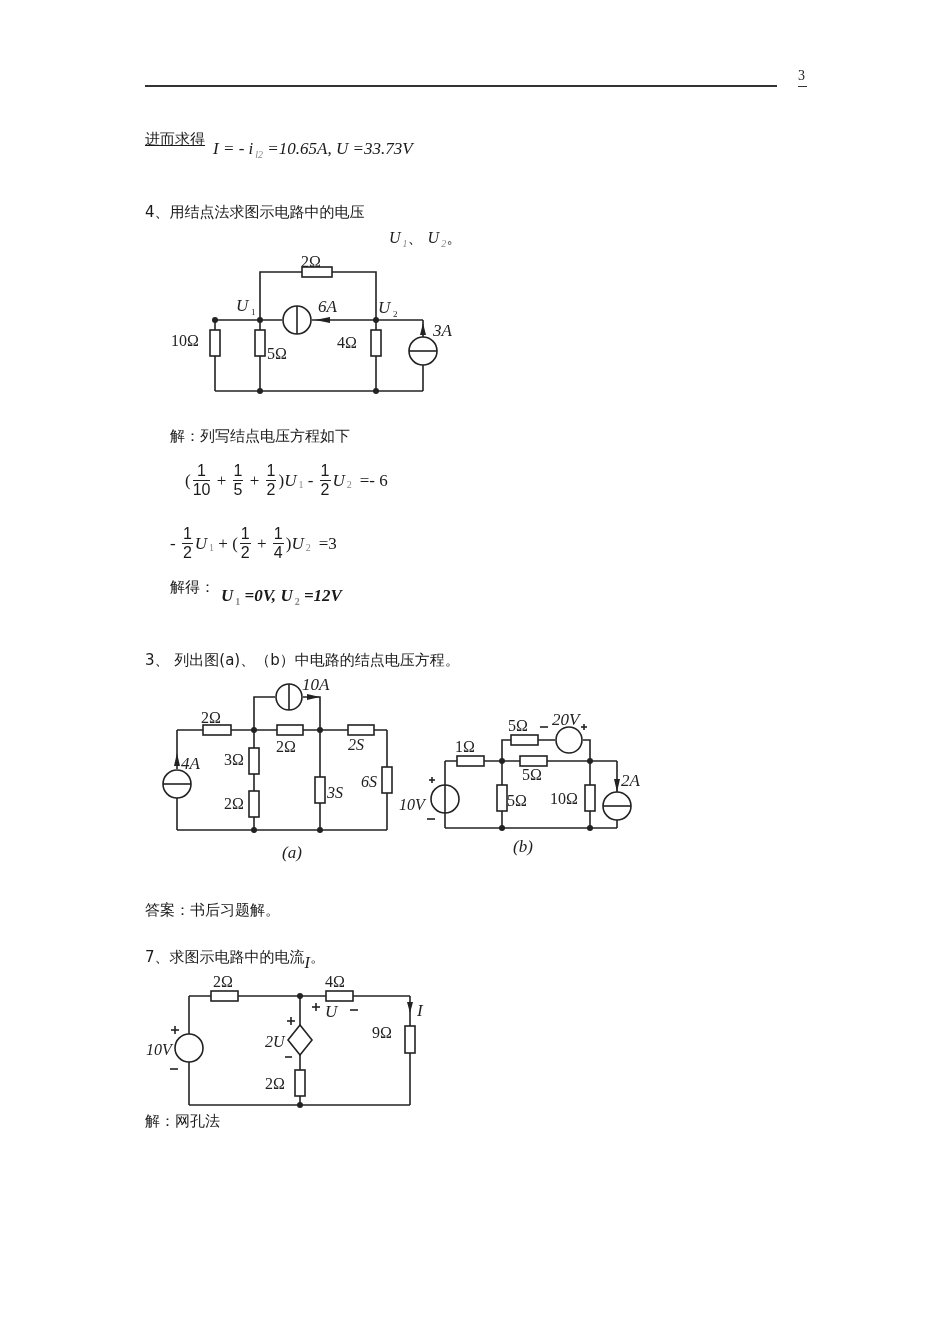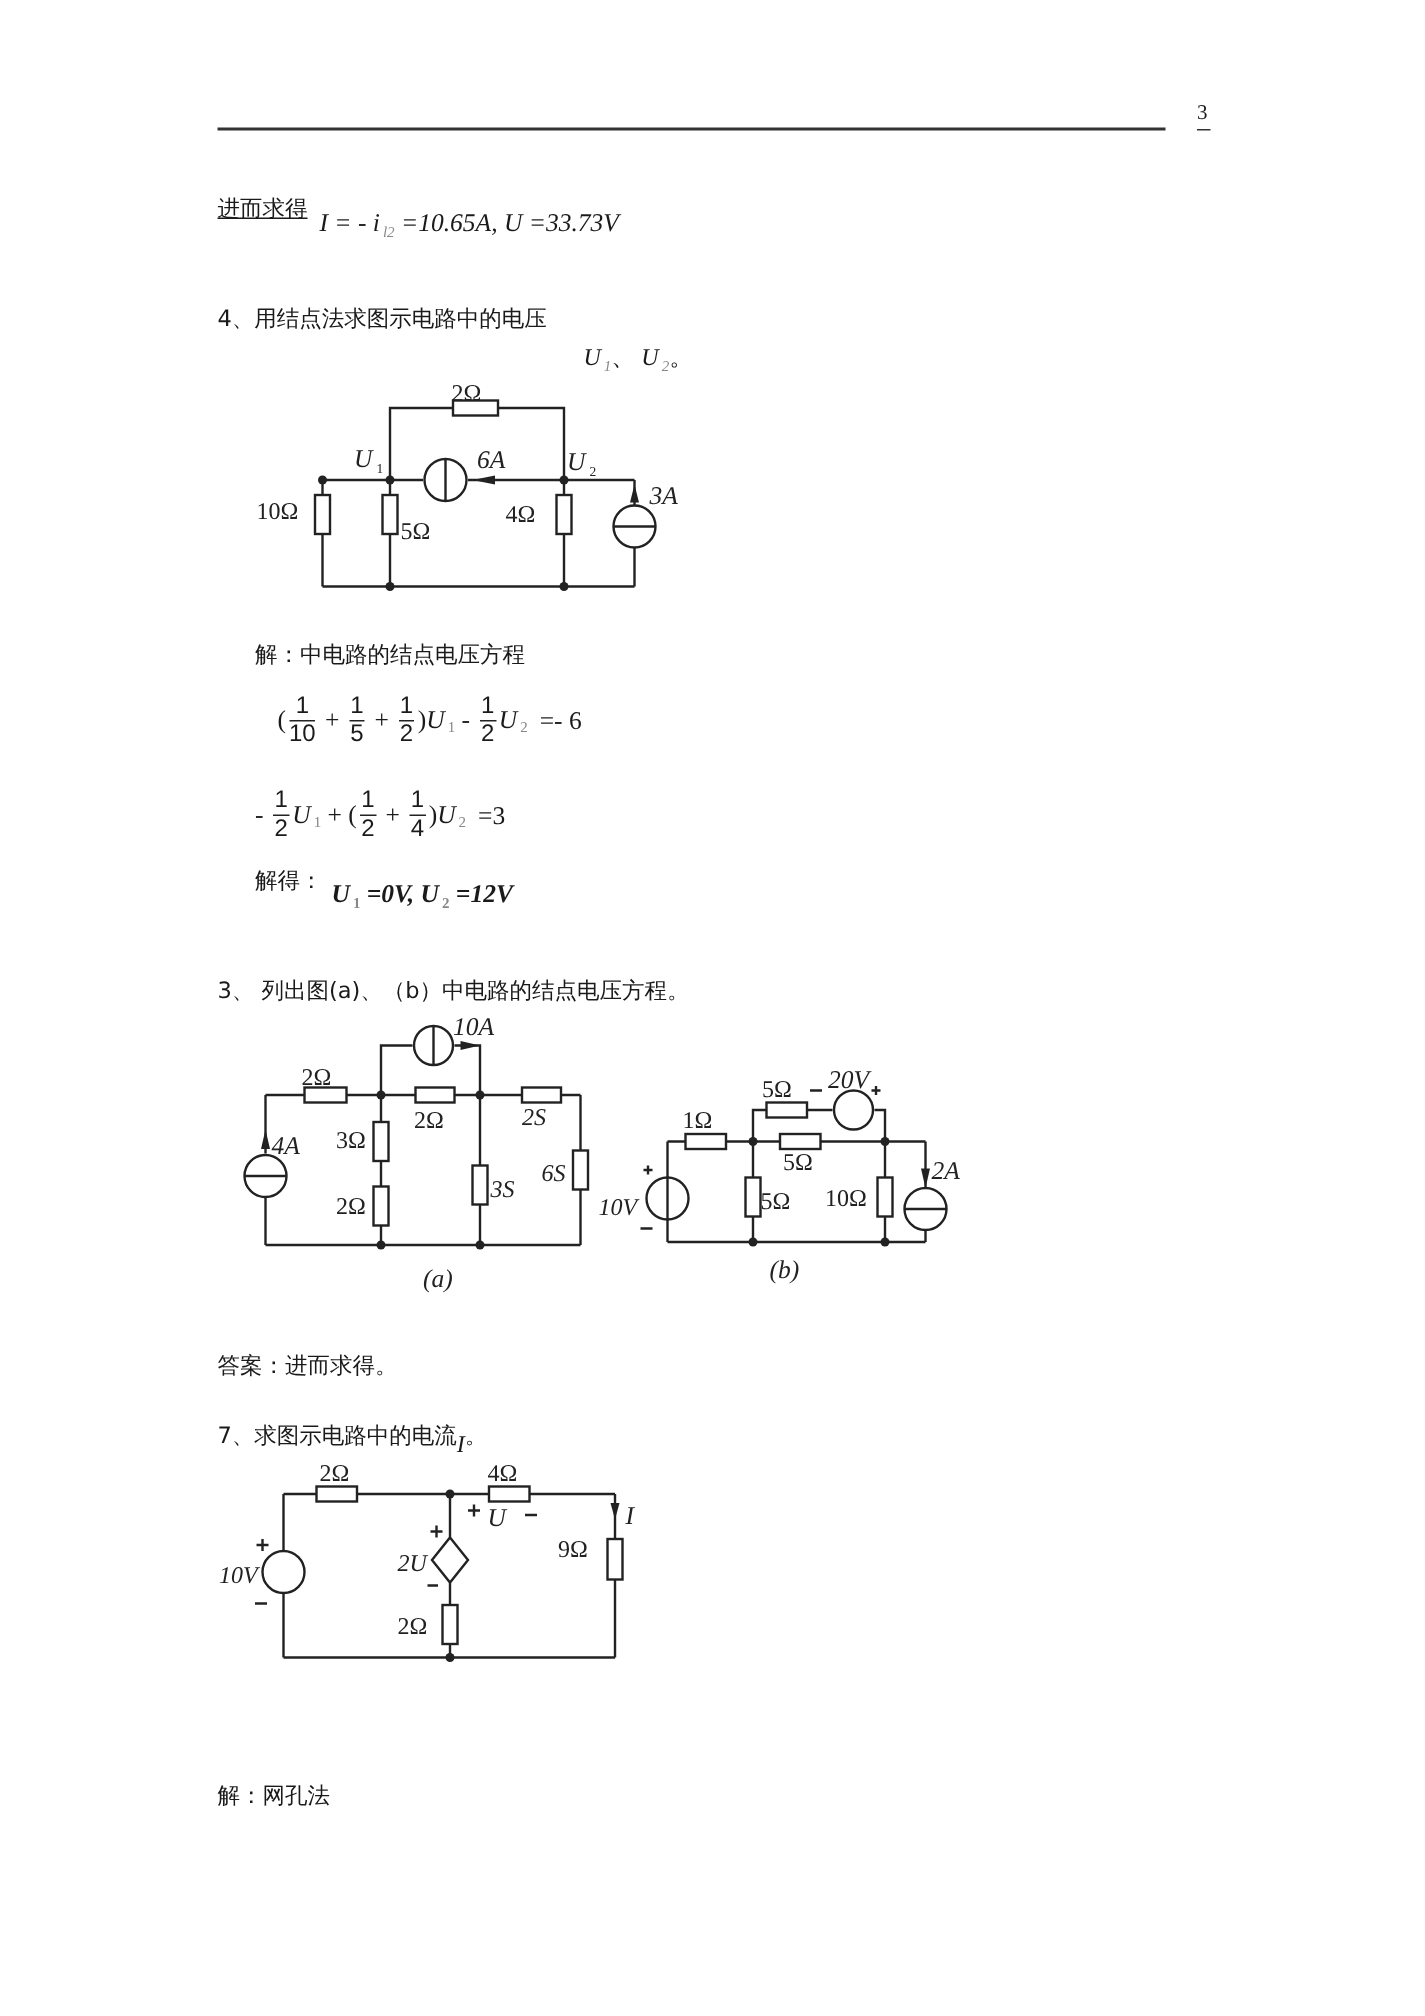--- a/index.html
+++ b/index.html
@@ -84,21 +84,21 @@
   <text x="91" y="70" font-size="9" fill="#666">1</text>
   <text x="158" y="67" font-size="17" font-style="italic">6A</text>
   <text x="218" y="68" font-size="17" font-style="italic">U</text>
   <text x="233" y="72" font-size="9" fill="#666">2</text>
   <text x="273" y="91" font-size="17" font-style="italic">3A</text>
   <text x="11" y="101" font-size="16">10Ω</text>
   <text x="107" y="114" font-size="16">5Ω</text>
   <text x="177" y="103" font-size="16">4Ω</text>
 </svg>
 
-<div class="txt" style="left:170px; top:427px;">解：中电路的结点电压方程</div>
+<div class="txt" style="left:170px; top:427px;">解：列写结点电压方程如下</div>
 
 <div class="math" style="left:185px; top:462px;">
   <span style="vertical-align:middle;">(</span><span class="frac"><span class="num">1</span><span>10</span></span><span style="vertical-align:middle;"> + </span><span class="frac"><span class="num">1</span><span>5</span></span><span style="vertical-align:middle;"> + </span><span class="frac"><span class="num">1</span><span>2</span></span><span style="vertical-align:middle;">)</span><span class="it" style="vertical-align:middle;">U</span><span class="sub">1</span><span style="vertical-align:middle;"> - </span><span class="frac"><span class="num">1</span><span>2</span></span><span class="it" style="vertical-align:middle;">U</span><span class="sub">2</span><span style="vertical-align:middle; margin-left:8px;">=- 6</span>
 </div>
 
 <div class="math" style="left:170px; top:525px;">
   <span style="vertical-align:middle;">- </span><span class="frac"><span class="num">1</span><span>2</span></span><span class="it" style="vertical-align:middle;">U</span><span class="sub">1</span><span style="vertical-align:middle;"> + (</span><span class="frac"><span class="num">1</span><span>2</span></span><span style="vertical-align:middle;"> + </span><span class="frac"><span class="num">1</span><span>4</span></span><span style="vertical-align:middle;">)</span><span class="it" style="vertical-align:middle;">U</span><span class="sub">2</span><span style="vertical-align:middle; margin-left:8px;">=3</span>
 </div>
 
 <div class="txt" style="left:170px; top:578px;">解得：</div>
@@ -213,21 +213,21 @@
   <text x="157" y="25" font-size="17" font-style="italic">20V</text>
   <text x="60" y="52" font-size="16">1Ω</text>
   <text x="127" y="80" font-size="16">5Ω</text>
   <text x="4" y="110" font-size="16" font-style="italic">10V</text>
   <text x="112" y="106" font-size="16">5Ω</text>
   <text x="155" y="104" font-size="16">10Ω</text>
   <text x="226" y="86" font-size="17" font-style="italic">2A</text>
   <text x="118" y="152" font-size="17" font-style="italic">(b)</text>
 </svg>
 
-<div class="txt" style="left:145px; top:901px;">答案：进而求得。</div>
+<div class="txt" style="left:145px; top:901px;">答案：书后习题解。</div>
 
 <div class="txt" style="left:145px; top:948px;">
   <span>7、求图示电路中的电流</span><span class="it" style="font-family:'Liberation Serif', serif; font-size:16px; position:relative; top:6px;">I</span><span>。</span>
 </div>
 
 <svg class="abs" style="left:140px; top:965px;" width="290" height="150" viewBox="0 0 290 150">
   <g stroke="#222" stroke-width="1.6" fill="none">
 
     <line x1="49" y1="31" x2="270" y2="31"></line>
     <rect x="71" y="26" width="27" height="10" fill="#fff"></rect>
@@ -268,13 +268,13 @@
   <text x="73" y="22" font-size="16">2Ω</text>
   <text x="185" y="22" font-size="16">4Ω</text>
   <text x="185" y="52" font-size="17" font-style="italic">U</text>
   <text x="277" y="51" font-size="17" font-style="italic">I</text>
   <text x="6" y="90" font-size="16" font-style="italic">10V</text>
   <text x="125" y="82" font-size="16" font-style="italic">2U</text>
   <text x="232" y="73" font-size="16">9Ω</text>
   <text x="125" y="124" font-size="16">2Ω</text>
 </svg>
 
-<div class="txt" style="left:145px; top:1188px;">解：网孔法</div>
+<div class="txt" style="left:145px; top:1112px;">解：网孔法</div>
 
 </body></html>

